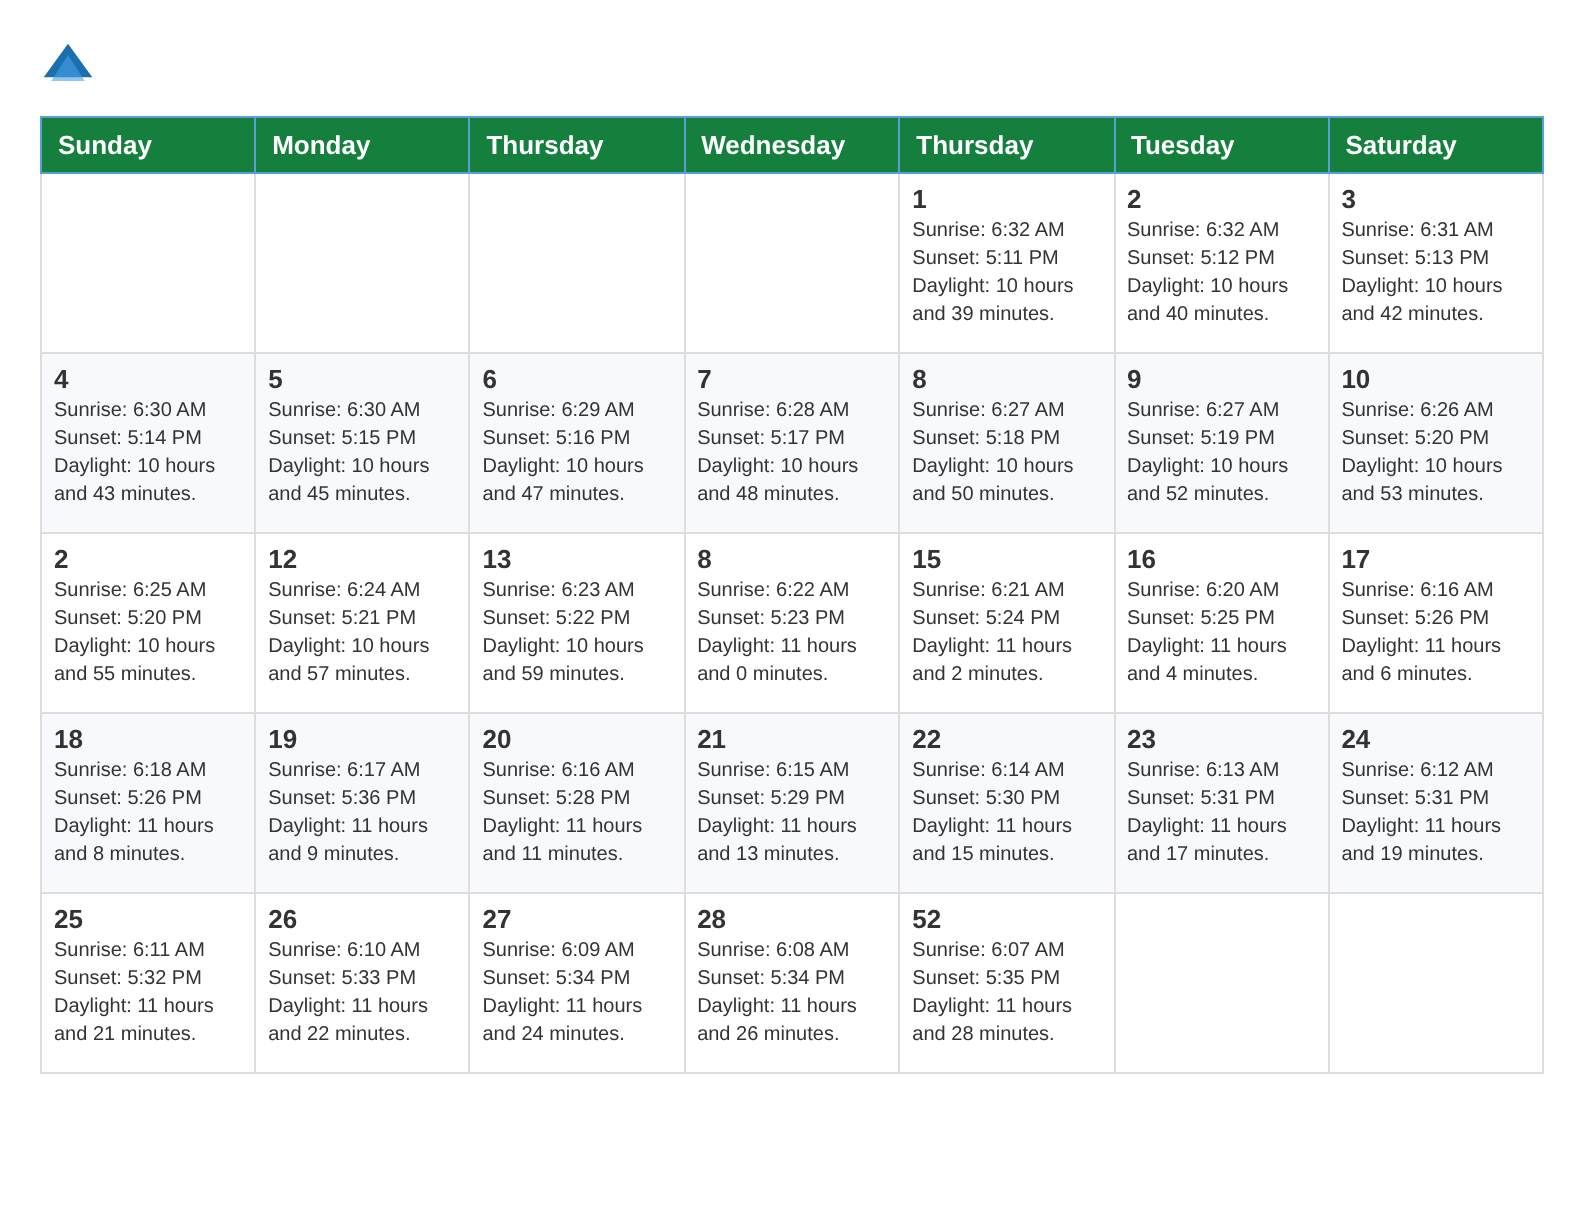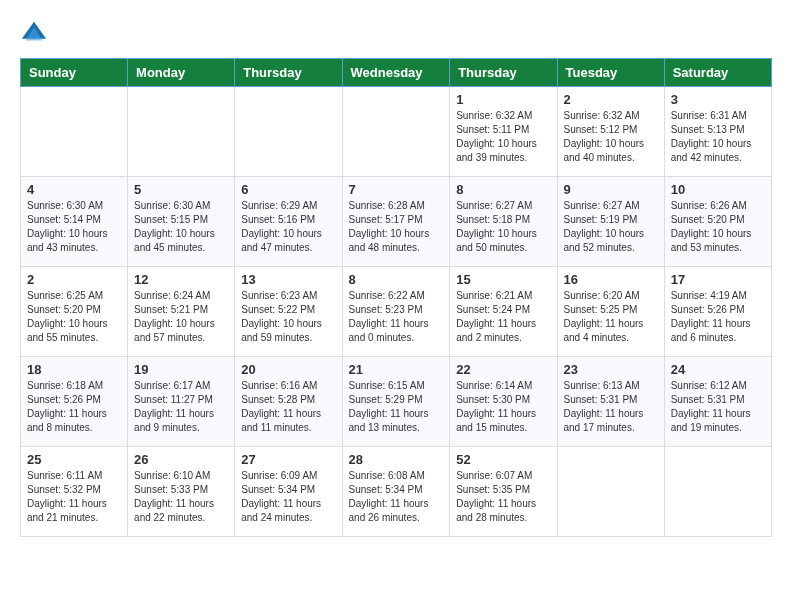--- a/index.html
+++ b/index.html
@@ -216,36 +216,36 @@
 Daylight: 11 hours and 2 minutes.</div>
         </td>
         <td>
           <span class="day-num">16</span>
           <div class="day-info">Sunrise: 6:20 AM
 Sunset: 5:25 PM
 Daylight: 11 hours and 4 minutes.</div>
         </td>
         <td>
           <span class="day-num">17</span>
-          <div class="day-info">Sunrise: 4:19 AM
+          <div class="day-info">Sunrise: 6:16 AM
 Sunset: 5:26 PM
 Daylight: 11 hours and 6 minutes.</div>
         </td>
       </tr>
       <tr>
         <td>
           <span class="day-num">18</span>
           <div class="day-info">Sunrise: 6:18 AM
 Sunset: 5:26 PM
 Daylight: 11 hours and 8 minutes.</div>
         </td>
         <td>
           <span class="day-num">19</span>
           <div class="day-info">Sunrise: 6:17 AM
-Sunset: 11:27 PM
+Sunset: 5:36 PM
 Daylight: 11 hours and 9 minutes.</div>
         </td>
         <td>
           <span class="day-num">20</span>
           <div class="day-info">Sunrise: 6:16 AM
 Sunset: 5:28 PM
 Daylight: 11 hours and 11 minutes.</div>
         </td>
         <td>
           <span class="day-num">21</span>

